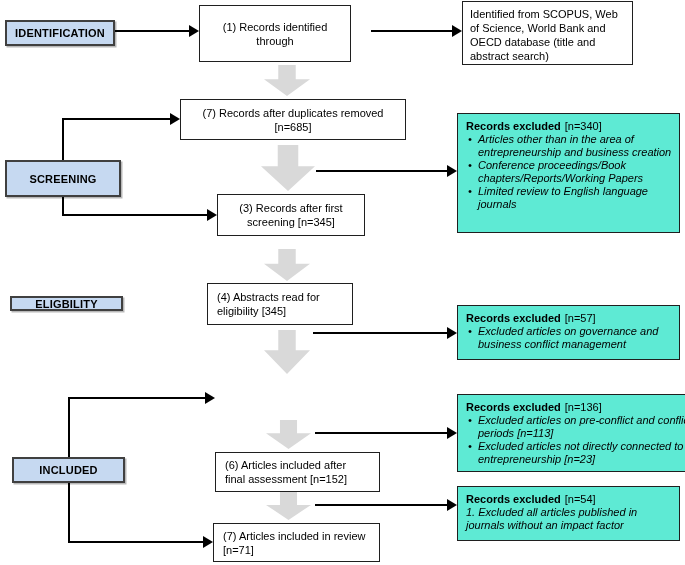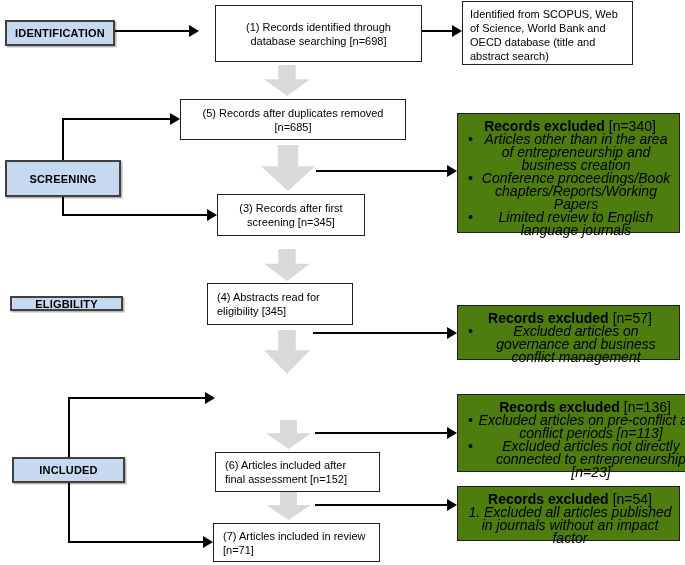--- a/index.html
+++ b/index.html
@@ -19,22 +19,22 @@
   .fbox {
     position:absolute; background:#fff; border:1.5px solid #1f1f1f;
     display:flex; flex-direction:column; justify-content:center;
     font-size:11px; line-height:14px;
   }
   .fbox.center { align-items:center; text-align:center; padding:2px 6px; }
   .fbox.left   { align-items:flex-start; text-align:left; padding:2px 4px 2px 9px; }
   .fbox span { display:block; }
   
   .note {
-    position:absolute; background:#4d7c0f; border:1.5px solid #1f1f1f;
-    font-size:14px; line-height:13px; padding:6px 5px 5px 8px; text-align:center;
+    position:absolute; background:#5eead4; border:1.5px solid #1f1f1f;
+    font-size:11px; line-height:13px; padding:6px 5px 5px 8px; text-align:left;
   }
   .note .extitle { margin-bottom:0px; }
   .note .bold { font-weight:bold; }
   .note .count { margin-left:4px; }
   .note ul { list-style:none; margin:0; padding:0; }
   .note li { position:relative; padding-left:12px;font-style:italic; }
   .note li::before { content:"•"; position:absolute; left:2px; top:0; }
   .note li.plain { padding-left:0; }
   .note li.plain::before { content:""; }
   
@@ -100,31 +100,30 @@
   <div class="stage" style="left:5px;top:160px;width:116px;height:37px">
     <span>SCREENING</span>
   </div>
   <div class="stage" style="left:10px;top:296px;width:113px;height:15px">
     <span>ELIGBILITY</span>
   </div>
   <div class="stage" style="left:12px;top:457px;width:113px;height:26px">
     <span>INCLUDED</span>
   </div>
 
-  <div class="fbox center" style="left:215px;top:5px;width:207px;height:57px">
+  <div class="fbox center" style="left:199px;top:5px;width:152px;height:57px">
     <span>(1) Records identified through</span>
-    <span>database searching [n=698]</span>
   </div>
 
   <div class="fbox left" style="left:462px;top:1px;width:171px;height:64px;justify-content:flex-start;padding:5px 5px 2px 7px">
     <span>Identified from SCOPUS, Web of Science, World Bank and OECD database (title and abstract search)</span>
   </div>
 
   <div class="fbox center" style="left:180px;top:99px;width:226px;height:41px">
-    <span>(5) Records after duplicates removed</span>
+    <span>(7) Records after duplicates removed</span>
     <span>[n=685]</span>
   </div>
 
   <div class="fbox center" style="left:217px;top:194px;width:148px;height:42px">
     <span>(3) Records after first</span>
     <span>screening [n=345]</span>
   </div>
 
   <div class="fbox left" style="left:207px;top:283px;width:146px;height:42px">
     <span>(4) Abstracts read for</span>

